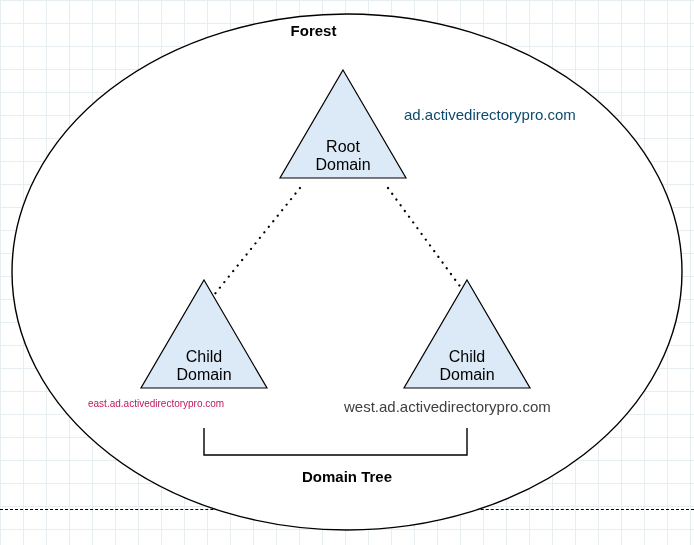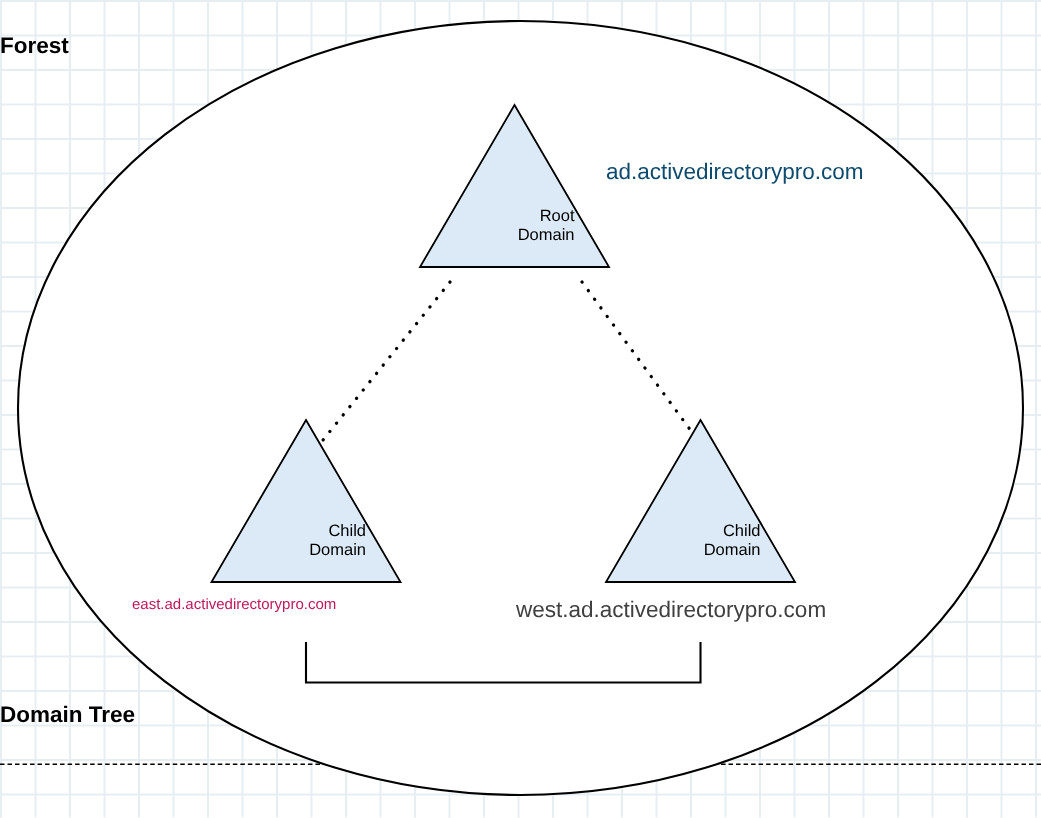--- a/index.html
+++ b/index.html
@@ -5,26 +5,26 @@
   html,body{margin:0;padding:0;width:694px;height:545px;font-family:Arial,Helvetica,sans-serif;background:#fff;overflow:hidden}
   .grid{position:absolute;inset:0;
     background-image:
       linear-gradient(#e6eef2 1px,transparent 1px),
       linear-gradient(90deg,#e6eef2 1px,transparent 1px);
     background-size:23px 23px;
     background-position:0 0;
   }
   .page-boundary{position:absolute;left:0;right:0;bottom:35px;border-top:1px dashed #000;}
   svg.diagram{position:absolute;inset:0}
-  .forest-label{position:absolute;left:0;width:627px;top:22px;font-weight:bold;font-size:15px;color:#000}
+  .forest-label{position:absolute;left:0;width:627px;top:22px;text-align:center;font-weight:bold;font-size:15px;color:#000}
   .root-url{position:absolute;left:404px;top:106px;font-size:15px;color:#0c4a6e}
   .left-url{position:absolute;left:88px;top:398px;font-size:10px;color:#be185d}
   .right-url{position:absolute;left:344px;top:398px;font-size:15px;color:#404040}
-  .tree-label{position:absolute;left:0;width:694px;top:468px;font-weight:bold;font-size:15px;color:#000}
-  .tri-label{position:absolute;font-size:11px;text-align:right;line-height:1.15;color:#000}
+  .tree-label{position:absolute;left:0;width:694px;top:468px;text-align:center;font-weight:bold;font-size:15px;color:#000}
+  .tri-label{position:absolute;font-size:16px;text-align:center;line-height:1.15;color:#000}
 </style>
 </head>
 <body>
 
 <div class="grid"></div>
 <div class="page-boundary"></div>
 
 <svg class="diagram" width="694" height="545" viewBox="0 0 694 545">
 
   <ellipse cx="347" cy="272" rx="335" ry="258" fill="#ffffff" stroke="#000" stroke-width="1.4"></ellipse>

